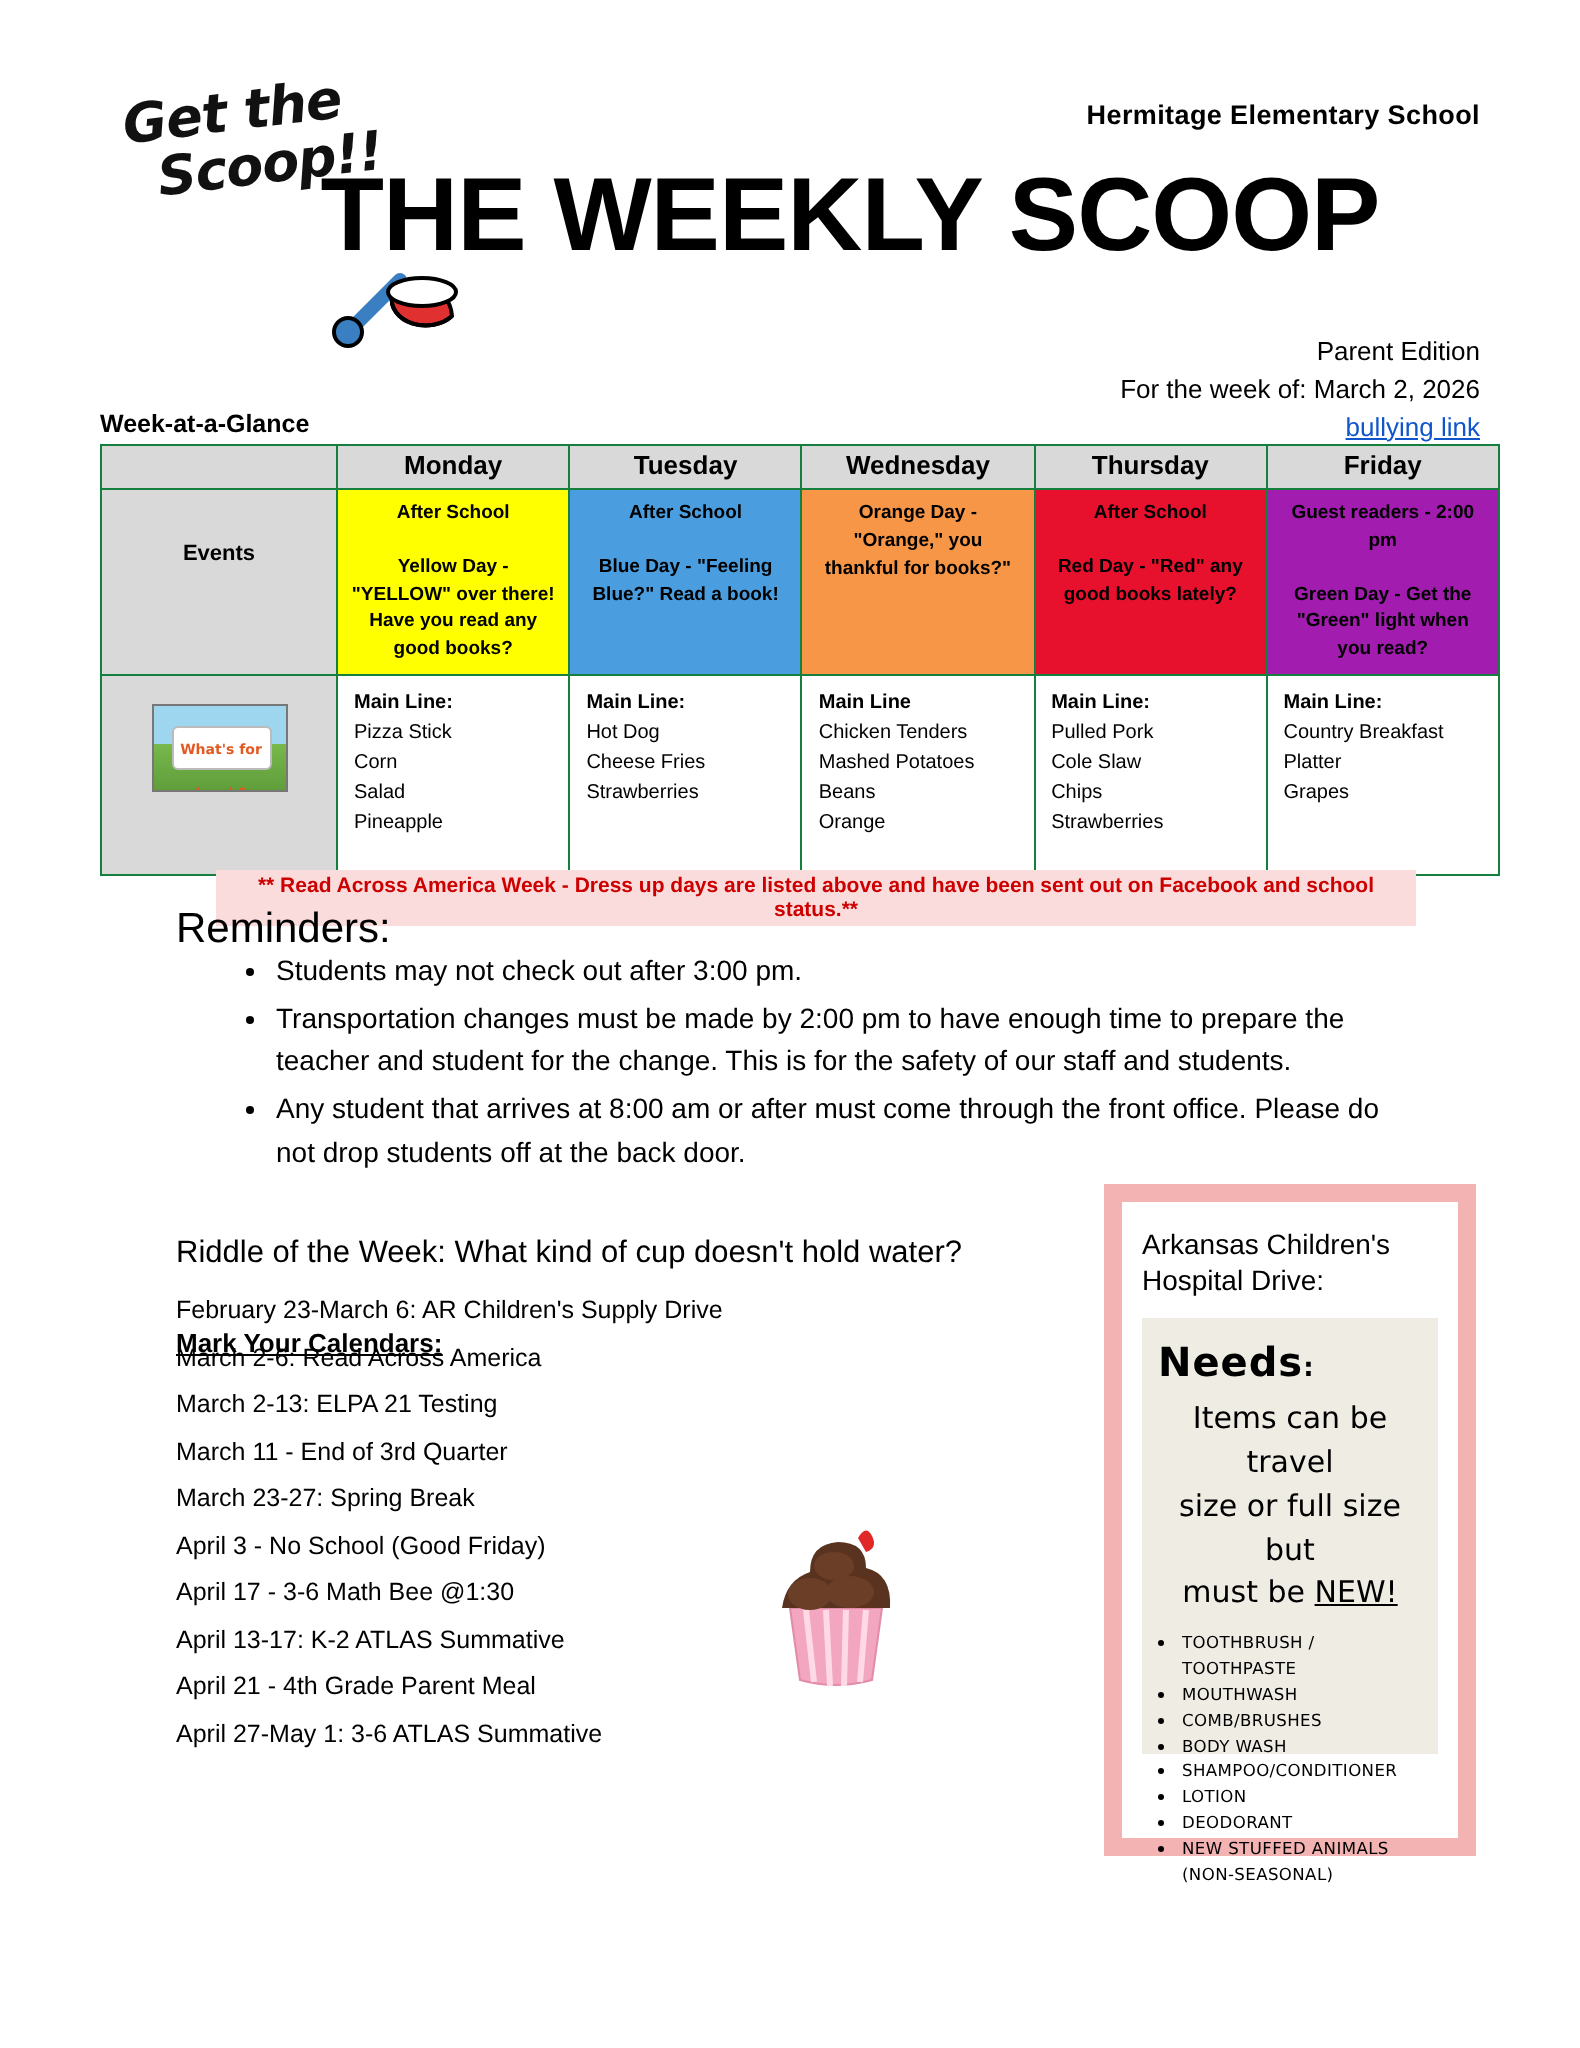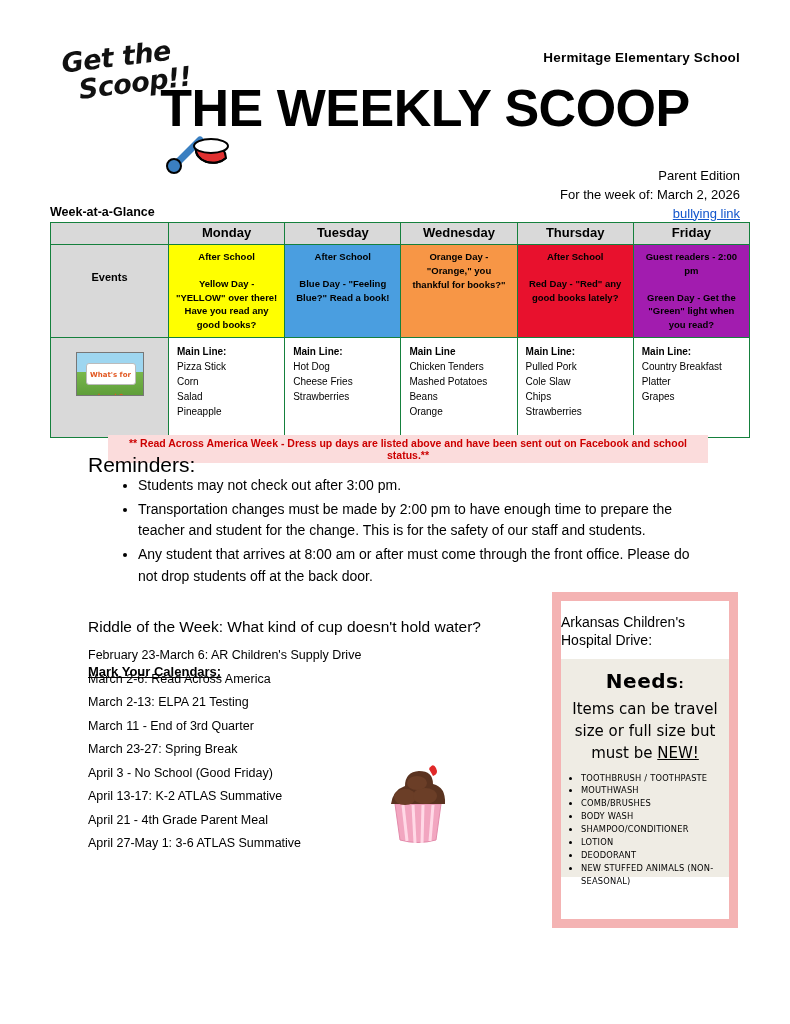--- a/index.html
+++ b/index.html
@@ -239,37 +239,37 @@
 
   
   .drive {
     position: absolute;
     left: 552px;
     top: 592px;
     width: 186px;
     height: 336px;
     border: 9px solid #f4b3b3;
     background: #fff;
-    padding: 10px 0 0;
+    padding: 10px 10px 0;
   }
   .drive h3 {
     margin: 2px 0 0;
     font-size: 14px;
     font-weight: normal;
     line-height: 1.3;
     font-family: "Liberation Sans", sans-serif;
   }
   .needs-card {
     margin-top: 10px;
     background: #efece4;
     height: 218px;
     padding: 6px 8px;
   }
   .needs-title {
-    text-align: center;
+    text-align: left;
     font-family: "DejaVu Sans", sans-serif;
     font-size: 20px;
     font-weight: bold;
     letter-spacing: 0.5px;
     margin: 4px 0 6px;
   }
   .needs-title .colon { font-size: 13px; }
   .needs-intro {
     font-family: "DejaVu Sans", sans-serif;
     font-size: 15px;
@@ -420,20 +420,21 @@
 <div class="riddle">Riddle of the Week:  What kind of cup doesn't hold water?</div>
 
 <div class="cal-title">Mark Your Calendars:</div>
 <ul class="cal">
   <li>February 23-March 6: AR Children's Supply Drive</li>
   <li>March 2-6: Read Across America</li>
   <li>March 2-13: ELPA 21 Testing</li>
   <li>March 11 - End of 3rd Quarter</li>
   <li>March 23-27: Spring Break</li>
   <li>April 3 - No School (Good Friday)</li>
+  <li>April 17 - 3-6 Math Bee @1:30</li>
   <li>April 13-17: K-2 ATLAS Summative</li>
   <li>April 21 - 4th Grade Parent Meal</li>
   <li>April 27-May 1: 3-6 ATLAS Summative</li>
 </ul>
 
 <svg class="cupcake" viewBox="0 0 86 92">
   <path d="M20 52 L25 88 Q43 93 61 88 L66 52 Z" fill="#f2a6c0" stroke="#e38bab" stroke-width="1"></path>
   <path d="M28 53 L32 89" stroke="#ffd9e6" stroke-width="3" fill="none"></path>
   <path d="M38 53 L40 91" stroke="#ffd9e6" stroke-width="3" fill="none"></path>
   <path d="M48 53 L47 91" stroke="#ffd9e6" stroke-width="3" fill="none"></path>

